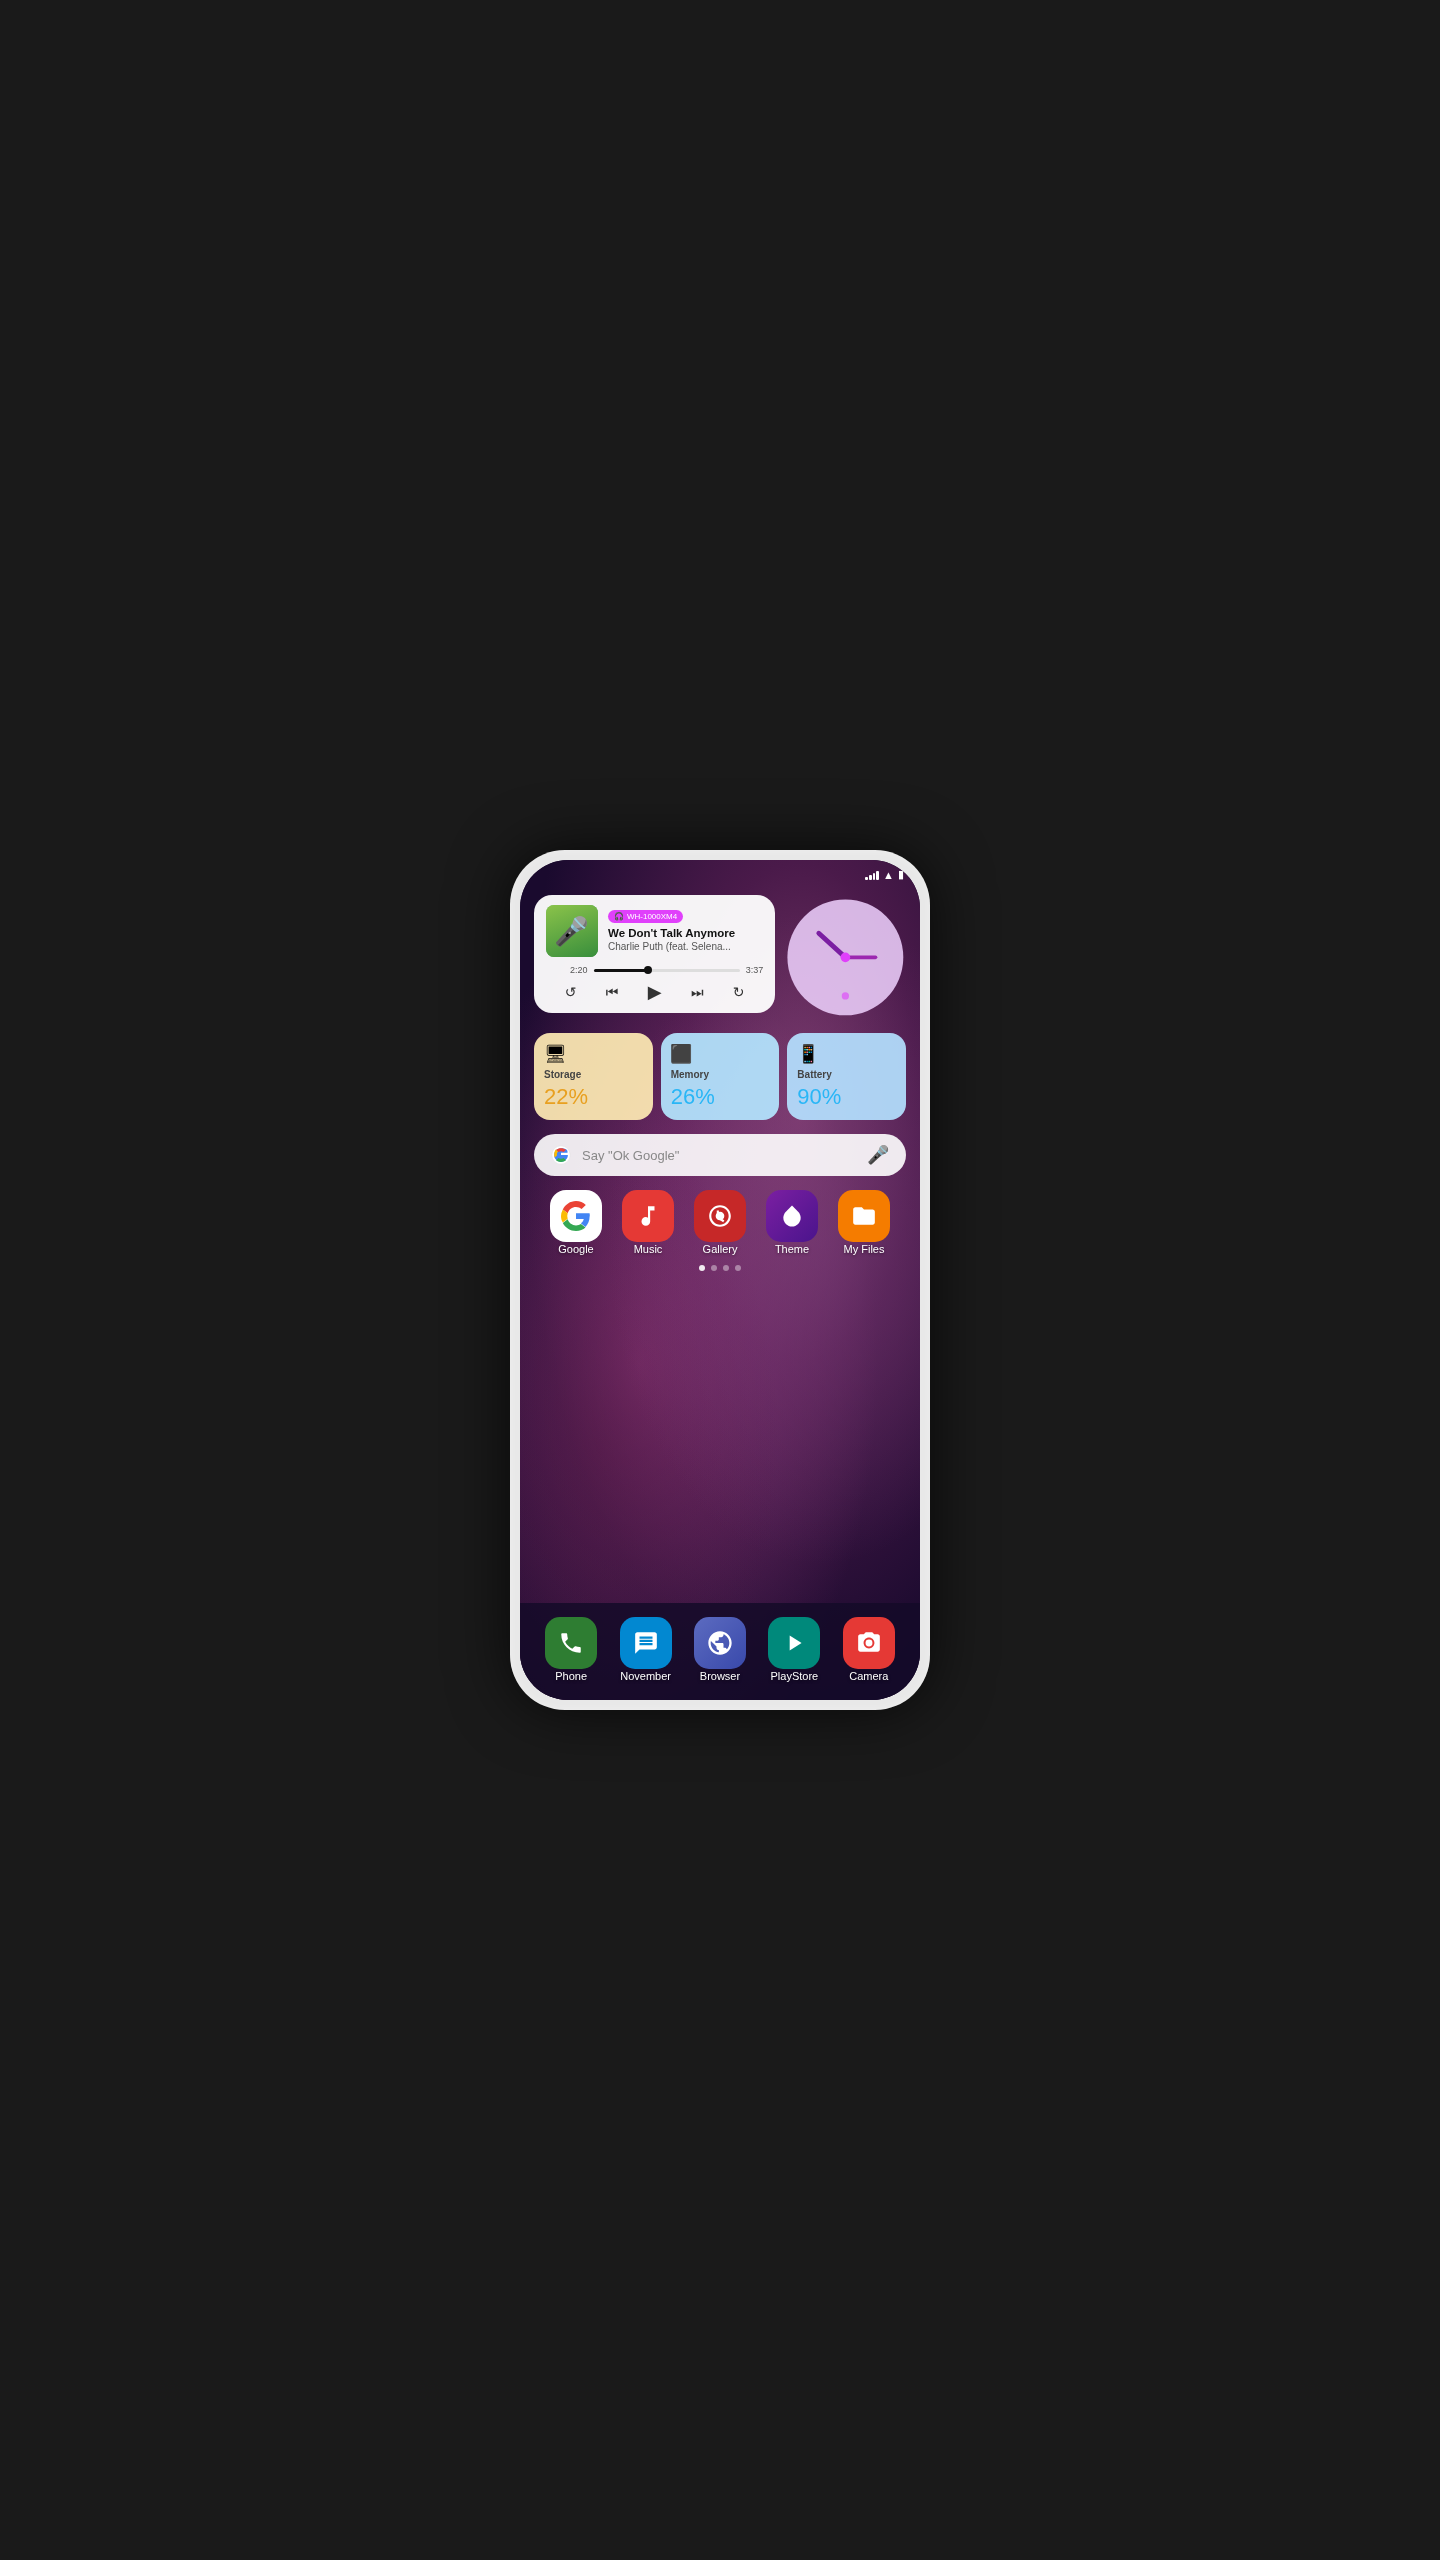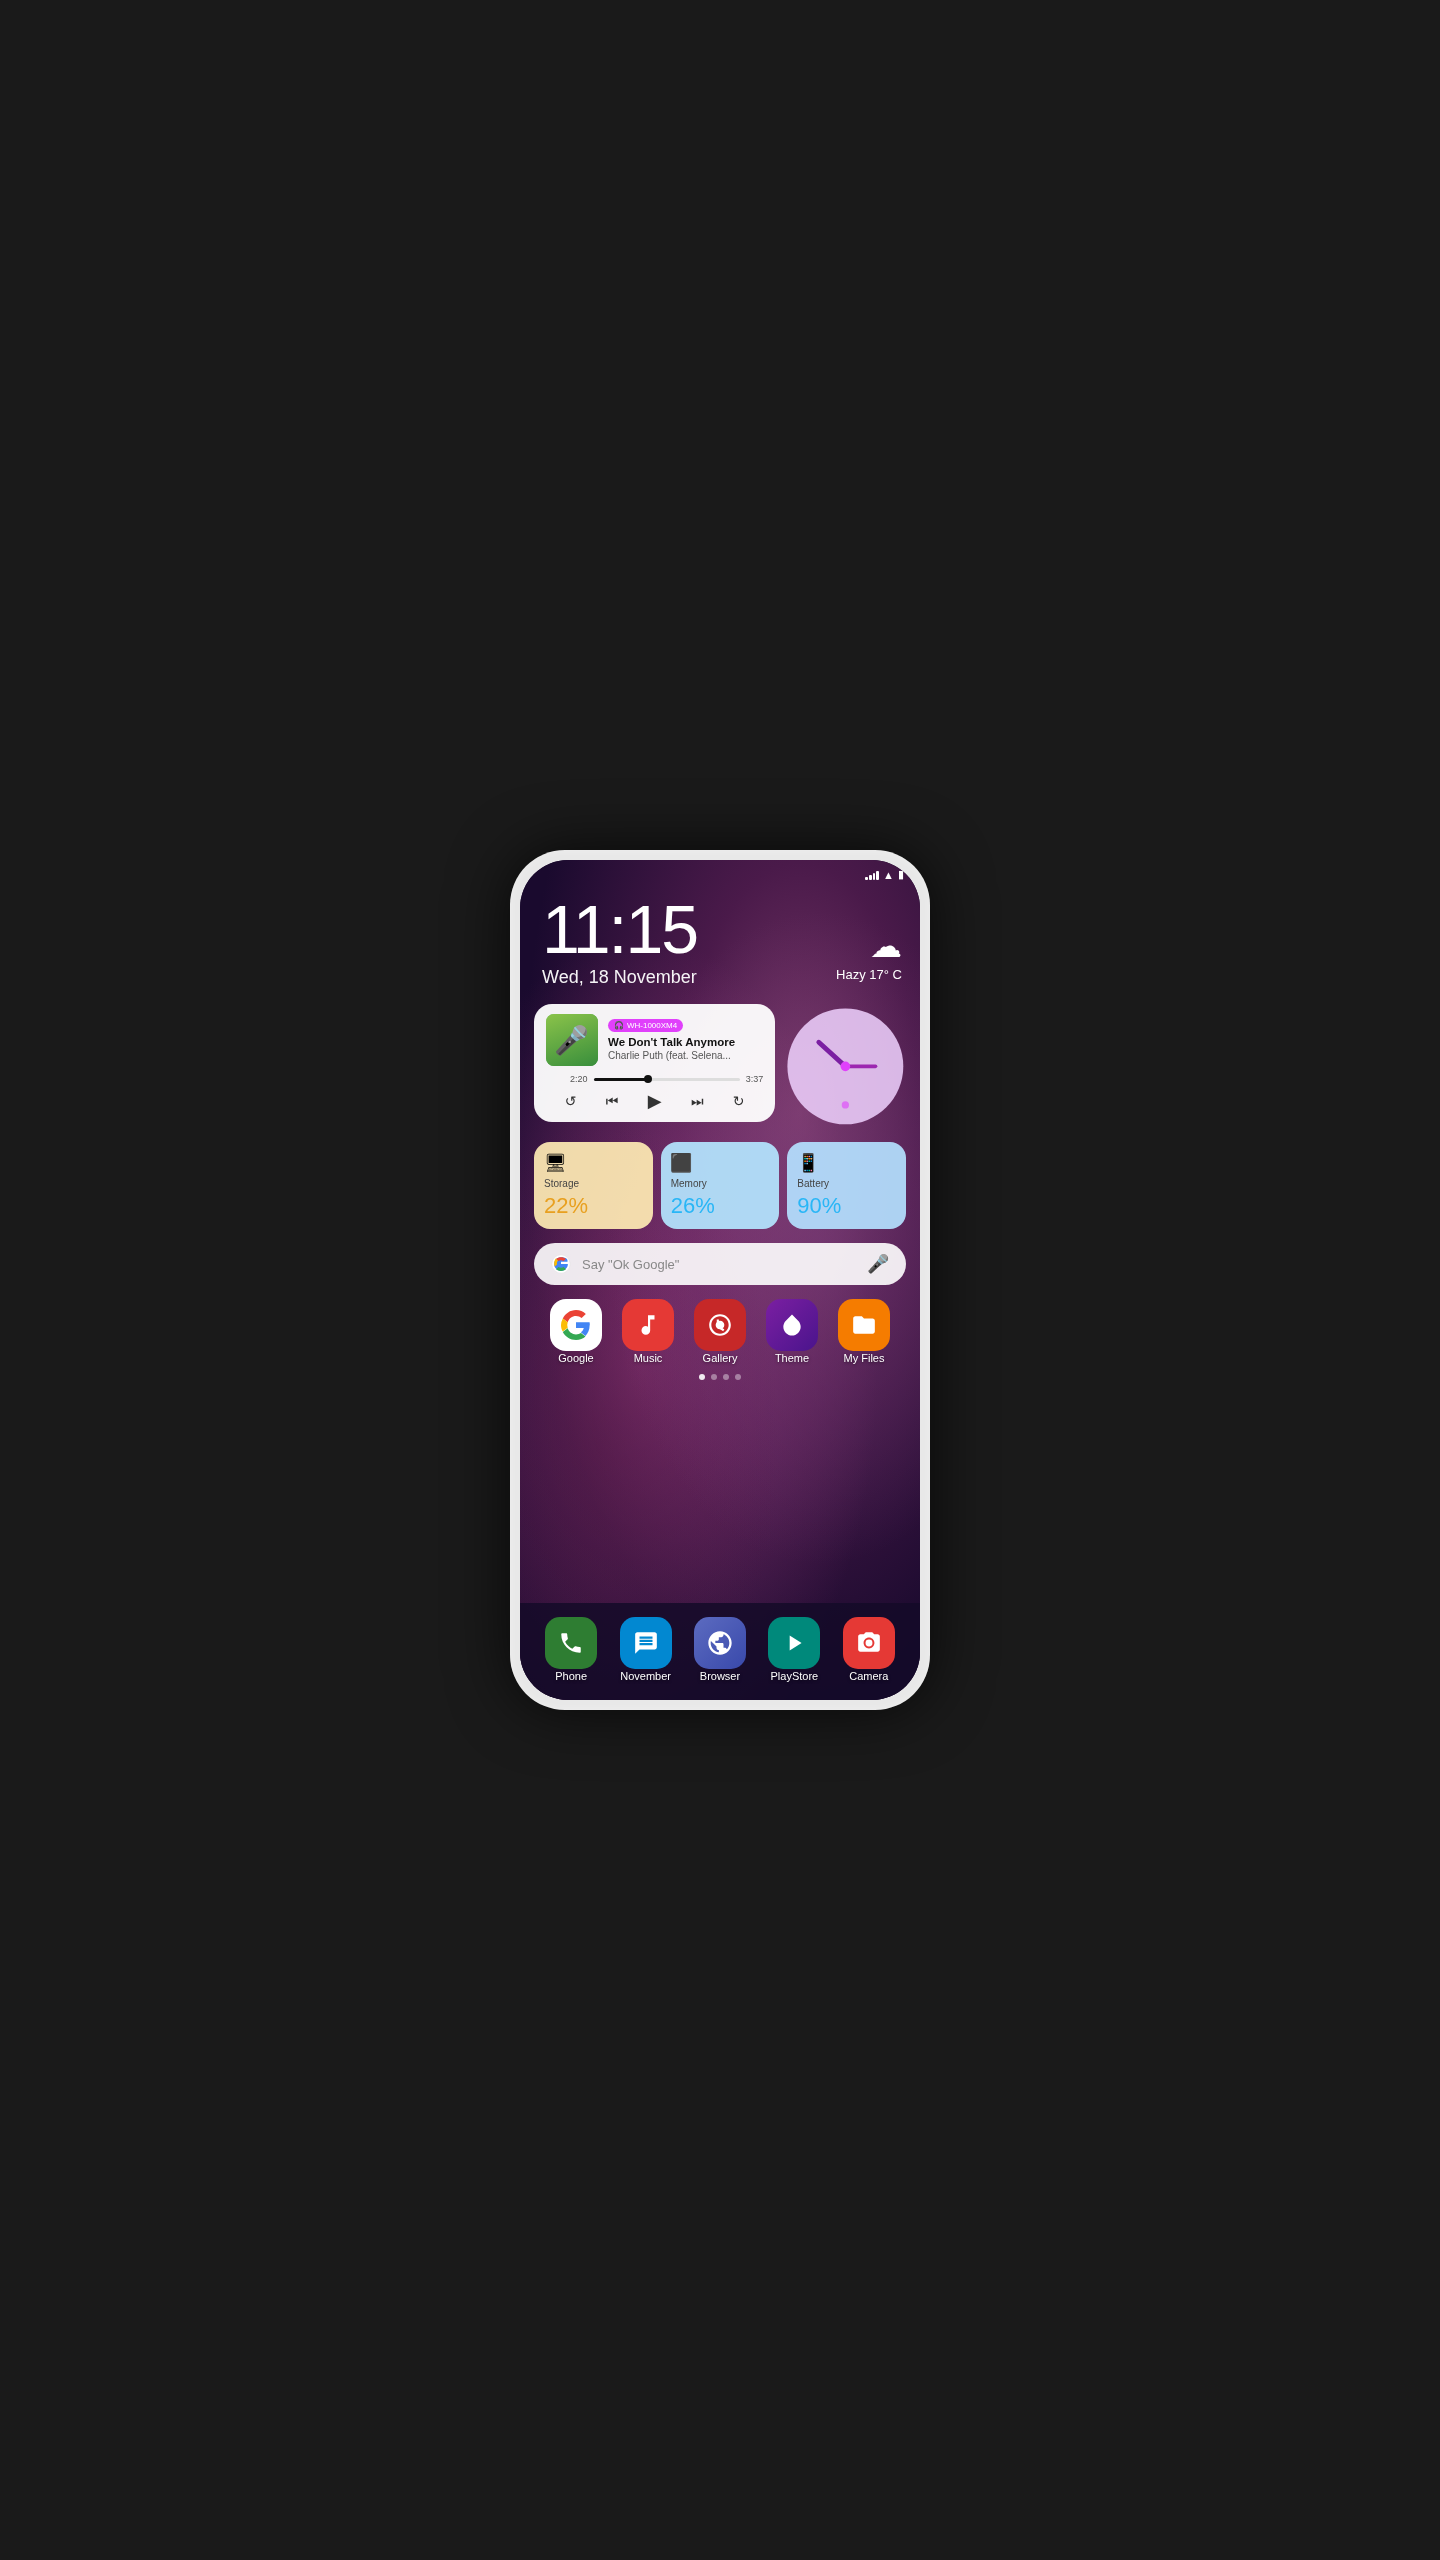--- a/index.html
+++ b/index.html
@@ -210,21 +210,21 @@
       border-radius: 16px;
       padding: 10px;
       display: flex;
       flex-direction: column;
       gap: 4px;
     }
     .stat-widget.storage { background: rgba(255, 235, 180, 0.92); }
     .stat-widget.memory { background: rgba(180, 230, 255, 0.92); }
     .stat-widget.battery { background: rgba(180, 225, 255, 0.92); }
     .stat-icon { font-size: 18px; }
-    .stat-label { font-size: 10px; color: #444; font-weight: 400; }
+    .stat-label { font-size: 10px; color: #444; font-weight: 700; }
     .stat-value { font-size: 22px; font-weight: 400; }
     .stat-widget.storage .stat-value { color: #e8a020; }
     .stat-widget.memory .stat-value { color: #29b6f6; }
     .stat-widget.battery .stat-value { color: #29b6f6; }
     
     .search-bar {
       background: rgba(255,255,255,0.9);
       border-radius: 30px;
       padding: 10px 16px;
       display: flex;
@@ -311,30 +311,20 @@
           <span></span>
             <span></span>
             <span></span>
             <span></span>
         </div>
         <span class="wifi-icon">▲</span>
         <span class="battery-icon">▮</span>
       </div>
     </div>
 
-    <div style="position:relative; z-index:10;">
-      <div class="clock-area">
-        <div class="clock-time">11:15</div>
-        <div class="clock-date">Wed, 18 November</div>
-      </div>
-      <div class="weather-widget">
-        <div class="weather-icon">☁</div>
-        <div class="weather-text">Hazy 17° C</div>
-      </div>
-    </div>
 
     <div class="content-area">
 
       <div style="display:flex; gap:10px; align-items:stretch;">
 
         <div class="music-widget" style="flex:1.8; display:block; width:auto;">
           <div class="music-top-row">
             <div class="music-album-art">
               <span class="album-figure">🎤</span>
             </div>

